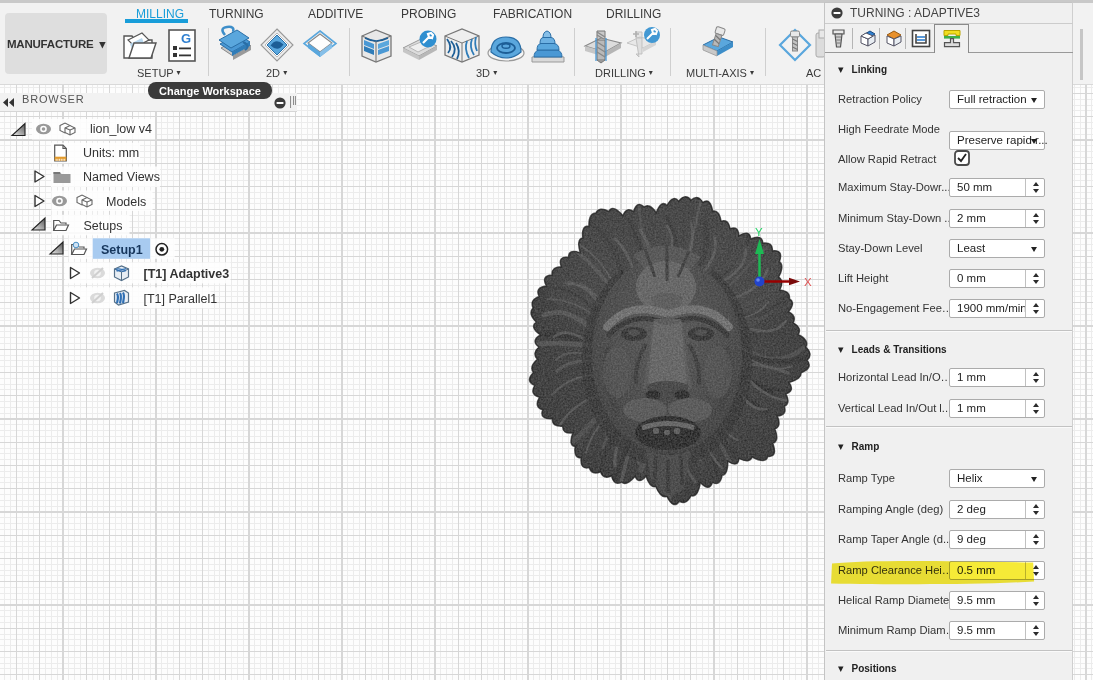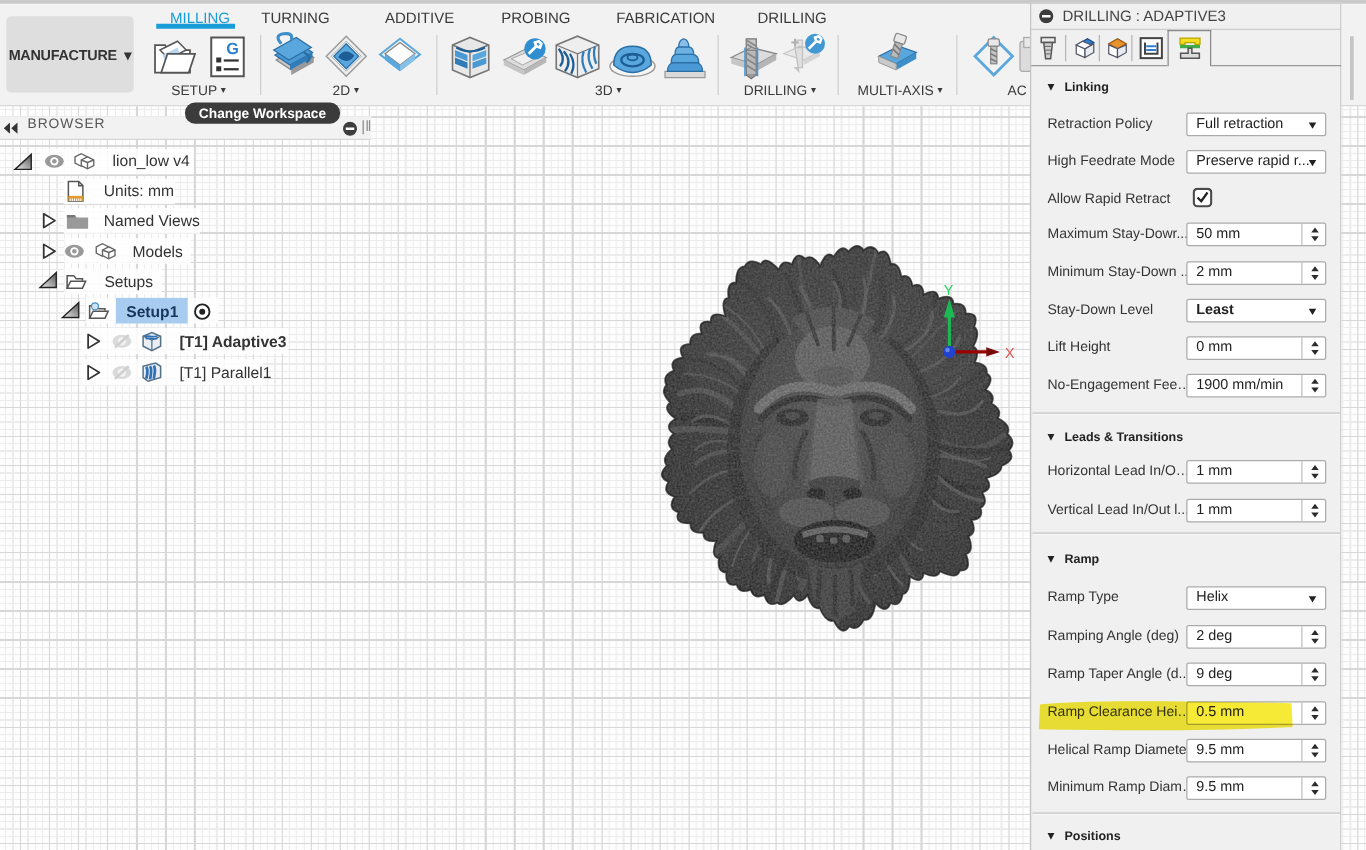--- a/index.html
+++ b/index.html
@@ -33,21 +33,21 @@
   
   #tooltip{left:148px;top:82px;width:124px;height:17px;background:#3b3b3b;border-radius:8px;
     color:#fff;font-size:11px;font-weight:bold;display:flex;align-items:center;justify-content:center;}
   
   #panel{left:824px;top:2px;width:249px;height:678px;background:#f0f0f0;
     border-left:1px solid #c4c4c4;border-top:1px solid #c4c4c4;border-right:1px solid #cfcfcf;box-sizing:border-box;}
   #ptitle{left:0px;top:0px;width:248px;height:20px;border-bottom:1px solid #ccc;}
   .sechead{position:absolute;left:13px;font-size:10px;font-weight:bold;color:#222;white-space:nowrap;}
   .sechead:before{content:"\25BE";font-weight:normal;margin-right:8px;font-size:11px;color:#222;}
   .plabel{position:absolute;left:13px;font-size:11.2px;color:#333;white-space:nowrap;width:117px;overflow:hidden;}
-  .pbox{position:absolute;left:124px;width:112px;height:19px;background:#fff;border:1px solid #ababab;
+  .pbox{position:absolute;left:124px;width:96px;height:19px;background:#fff;border:1px solid #ababab;
     border-radius:2px;box-sizing:border-box;font-size:11.5px;color:#222;}
   .pbox .txt{position:absolute;left:7px;top:2px;white-space:nowrap;}
   .pbox .caret{position:absolute;right:7px;top:7px;width:0;height:0;border:3.5px solid transparent;border-top:5px solid #222;}
   .spin .txt{left:7px;}
   .spin .sep{position:absolute;right:18px;top:0;width:1px;height:17px;background:#c0c0c0;}
   .spin .up{position:absolute;right:5px;top:3px;width:0;height:0;border-left:3px solid transparent;border-right:3px solid transparent;border-bottom:4px solid #2b2b2b;}
   .spin .dn{position:absolute;right:5px;bottom:3px;width:0;height:0;border-left:3px solid transparent;border-right:3px solid transparent;border-top:4px solid #2b2b2b;}
   .psep{position:absolute;left:1px;width:246px;height:1px;background:#c2c2c2;border-bottom:1px solid #fafafa;}
 </style>
 </head>
@@ -511,21 +511,21 @@
     </svg>
   </div>
   <div id="tooltip" class="abs">Change Workspace</div>
 
   <div id="panel" class="abs">
     <div id="ptitle" class="abs">
       <svg class="abs" style="left:6px;top:4px;" width="12" height="12" viewBox="0 0 12 12">
           <circle cx="6" cy="6" r="5.6" fill="#3c3c3c"></circle>
           <rect x="2.6" y="5" width="6.8" height="2" fill="#fff"></rect>
         </svg>
-      <span class="abs" style="left:25px;top:3px;font-size:12px;color:#444;">DRILLING : ADAPTIVE3</span>
+      <span class="abs" style="left:25px;top:3px;font-size:12px;color:#444;">TURNING : ADAPTIVE3</span>
     </div>
 
     <div class="abs" style="left:0;top:49px;width:109px;height:1px;background:#999;"></div>
     <div class="abs" style="left:144px;top:49px;width:104px;height:1px;background:#999;"></div>
     <div class="abs" style="left:27px;top:25px;width:1px;height:21px;background:#b5b5b5;"></div>
     <div class="abs" style="left:54px;top:25px;width:1px;height:21px;background:#b5b5b5;"></div>
     <div class="abs" style="left:80px;top:25px;width:1px;height:21px;background:#b5b5b5;"></div>
     <div class="abs" style="left:109px;top:21px;width:35px;height:29px;background:#f0f0f0;border:1px solid #8a8a8a;border-bottom:none;box-sizing:border-box;"></div>
     <svg class="abs" style="left:5px;top:25px;" width="17" height="21" viewBox="0 0 17 21">
       <path d="M3 2 h11 v4 h-11 z" fill="#e8e8e8" stroke="#555" stroke-width="1.2"></path>
@@ -557,21 +557,21 @@
       <path d="M9.5 9.6 h3 v4 h6 v4 h-15 v-4 h6 z" fill="#dcdcdc" stroke="#555" stroke-width="1.2"></path>
     </svg>
 
     <span class="sechead" style="top:60px;">Linking</span>
     <span class="plabel" style="top:90px;">Retraction Policy</span>
     <div class="pbox" style="top:87px;">
         <span class="txt">Full retraction</span>
         <span class="caret"></span>
       </div>
     <span class="plabel" style="top:120px;">High Feedrate Mode</span>
-    <div class="pbox" style="top:117px;padding-left:48px;">
+    <div class="pbox" style="top:128px;padding-left:48px;">
         <span class="txt">Preserve rapid r...</span>
         <span class="caret"></span>
       </div>
     <span class="plabel" style="top:150px;">Allow Rapid Retract</span>
     <svg class="abs" style="left:129px;top:147px;" width="16" height="16" viewBox="0 0 16 16">
       <rect x="1" y="1" width="14" height="14" rx="3" fill="#fff" stroke="#4a4a4a" stroke-width="1.8"></rect>
       <path d="M4 8 L7 11 L12 4" fill="none" stroke="#222" stroke-width="1.8"></path>
     </svg>
     <span class="plabel" style="top:178px;">Maximum Stay-Dowr...</span>
     <div class="pbox spin" style="top:175px;">
@@ -581,21 +581,21 @@
         <span class="dn"></span>
       </div>
     <span class="plabel" style="top:209px;">Minimum Stay-Down ...</span>
     <div class="pbox spin" style="top:206px;">
         <span class="txt">2 mm</span>
         <span class="sep"></span>
         <span class="up"></span>
         <span class="dn"></span>
       </div>
     <span class="plabel" style="top:239px;">Stay-Down Level</span>
-    <div class="pbox" style="top:236px;font-weight:bold;">
+    <div class="pbox" style="top:236px;">
         <span class="txt">Least</span>
         <span class="caret"></span>
       </div>
     <span class="plabel" style="top:269px;">Lift Height</span>
     <div class="pbox spin" style="top:266px;">
         <span class="txt">0 mm</span>
         <span class="sep"></span>
         <span class="up"></span>
         <span class="dn"></span>
       </div>

